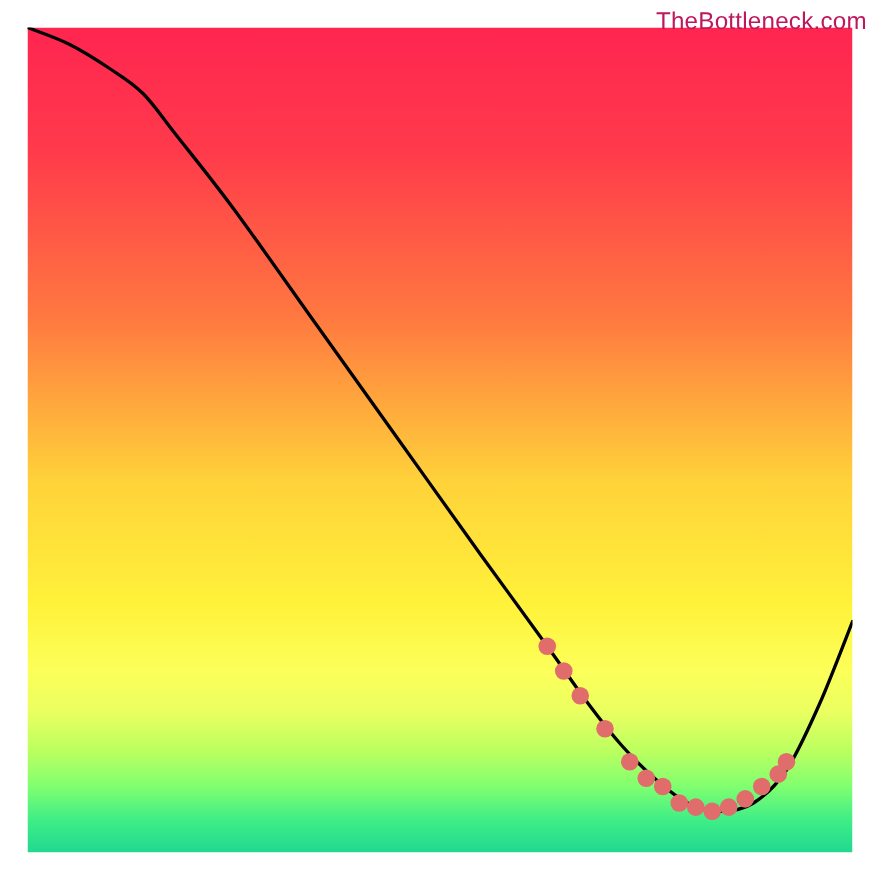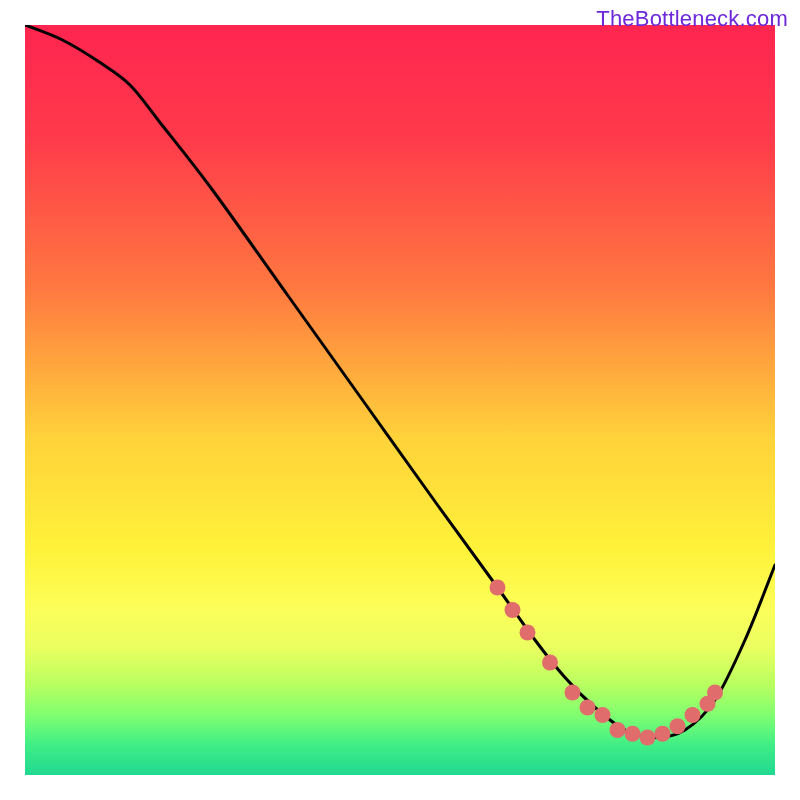--- a/index.html
+++ b/index.html
@@ -15,21 +15,21 @@
     width: 800px;
     height: 800px;
     background: #ffffff;
   }
   .watermark {
     position: absolute;
     top: 6px;
     right: 12px;
     font-size: 22px;
     font-weight: 500;
-    color: #6d28d9;
+    color: #be185d;
     letter-spacing: 0.2px;
     z-index: 10;
     margin-left: 16px;
   }
   .plot-area {
     position: absolute;
     left: 25px;
     top: 25px;
     width: 750px;
     height: 750px;

